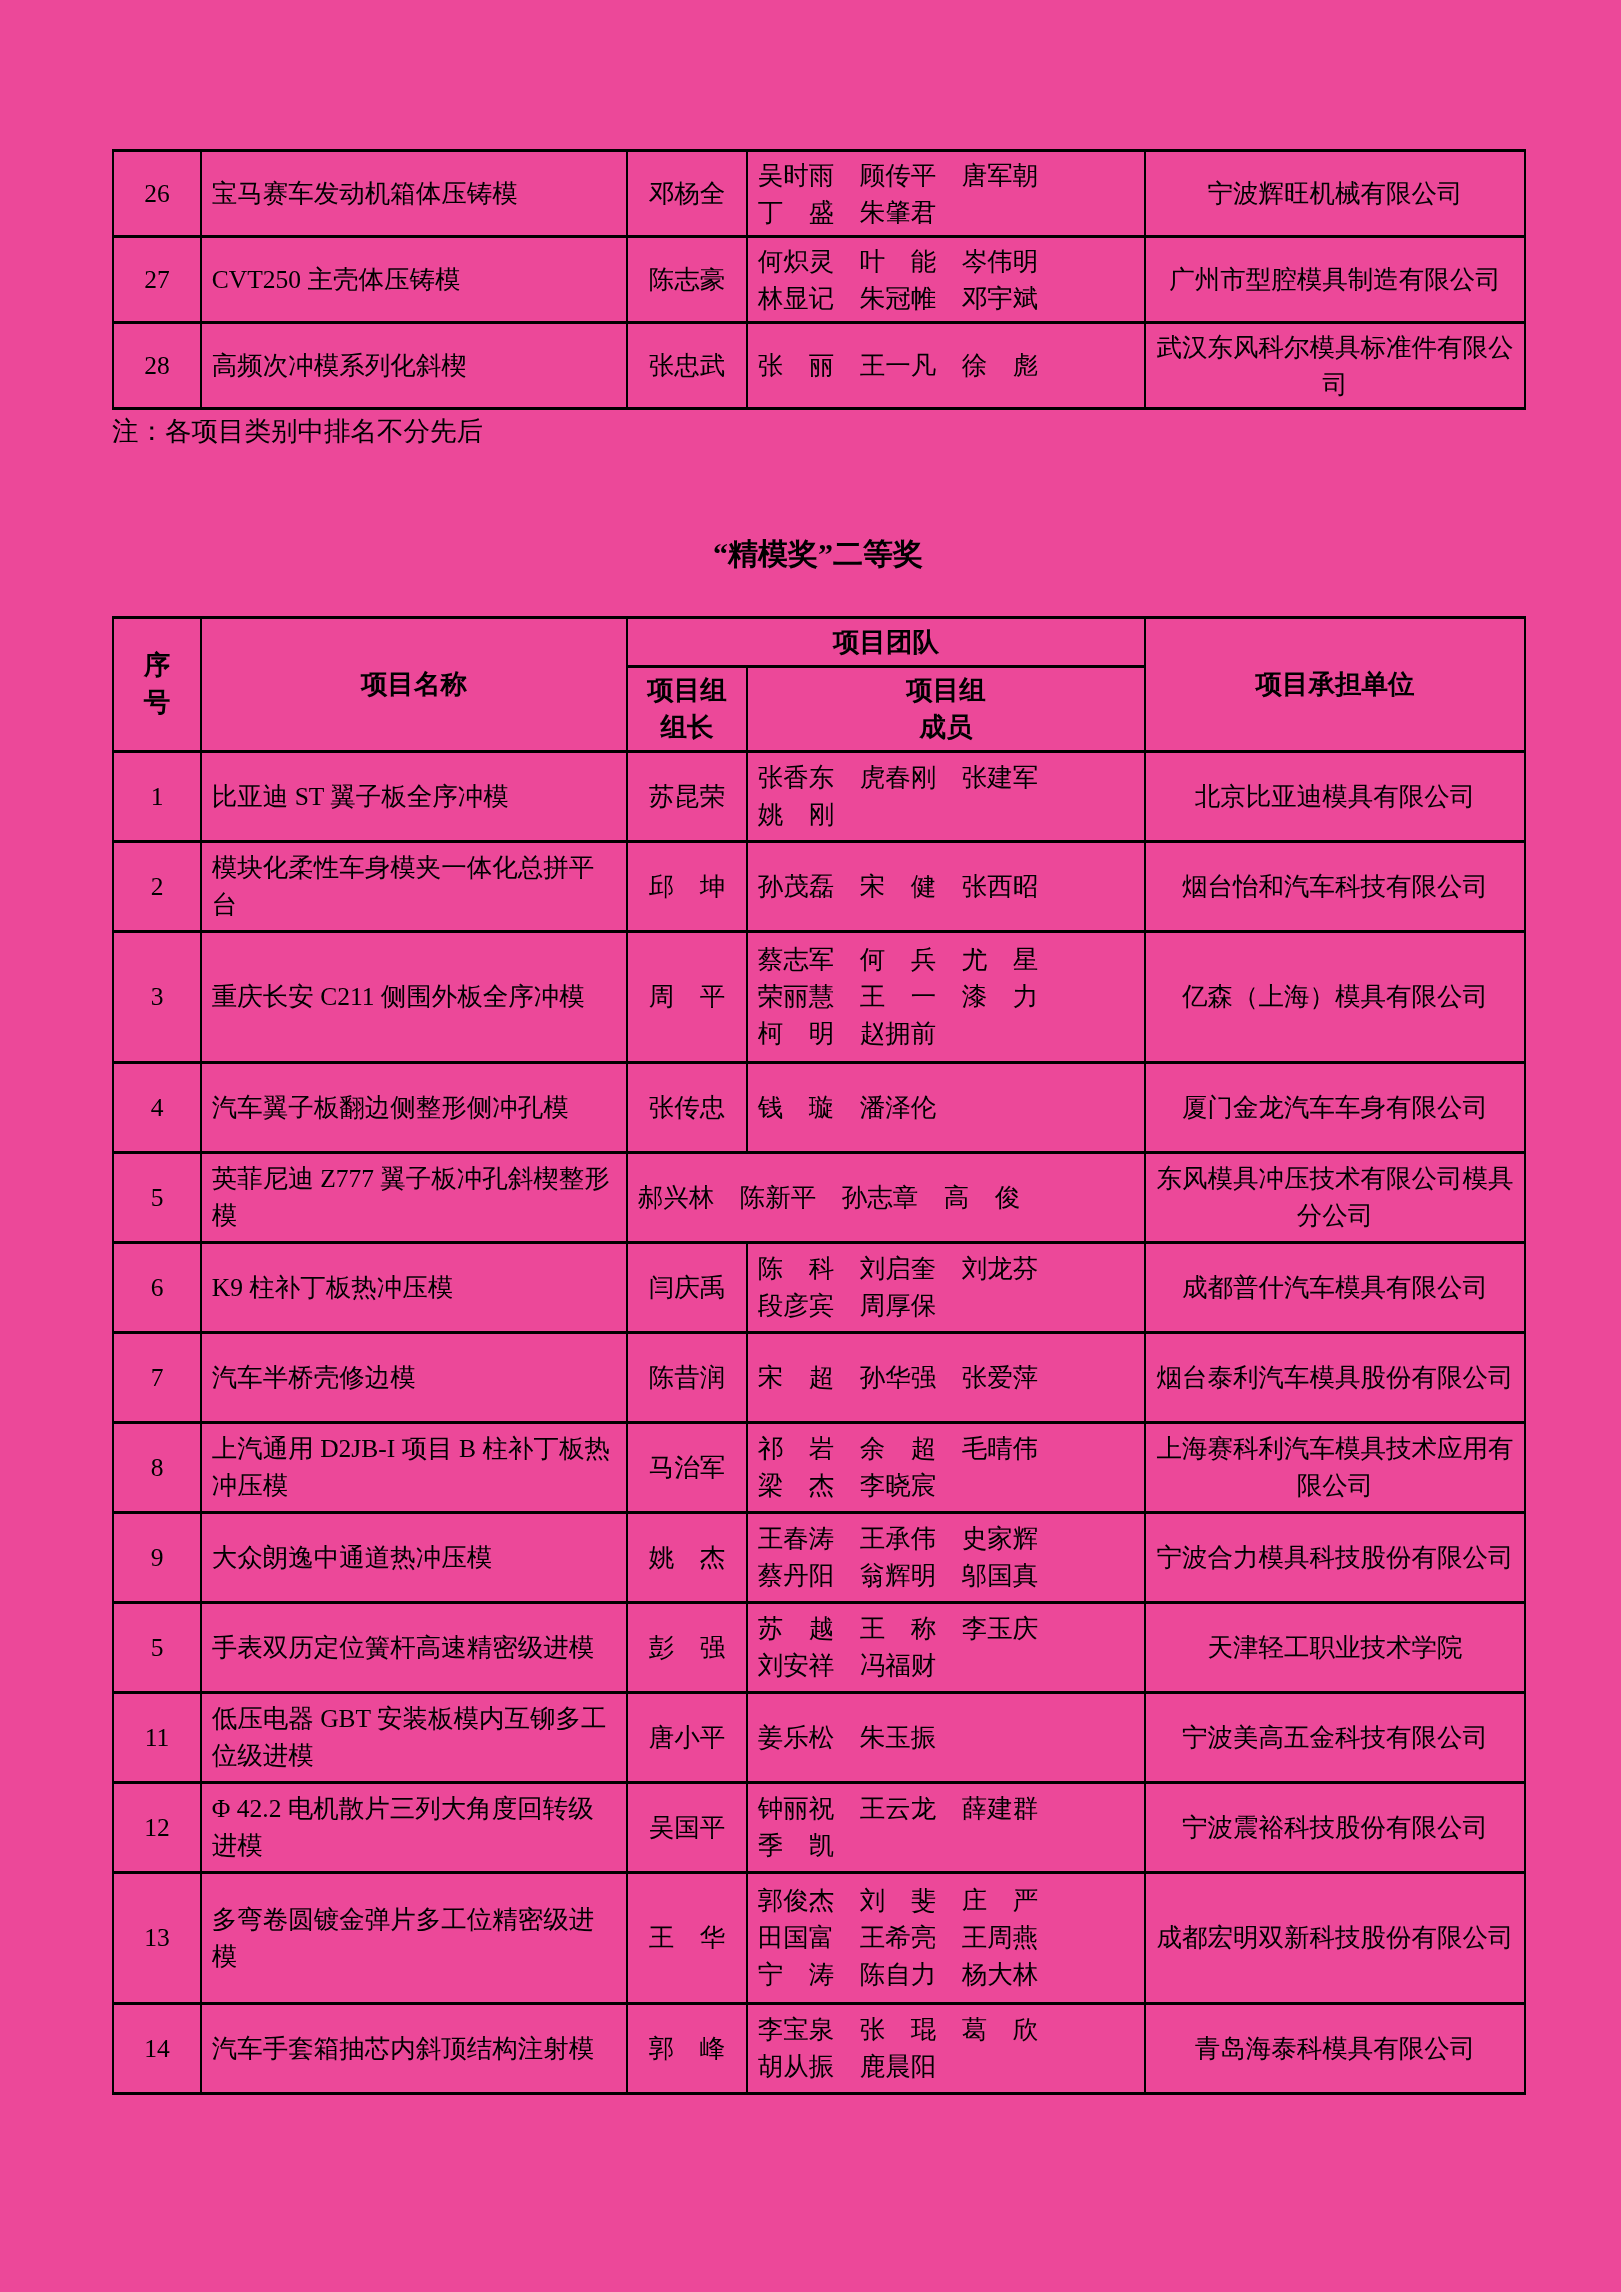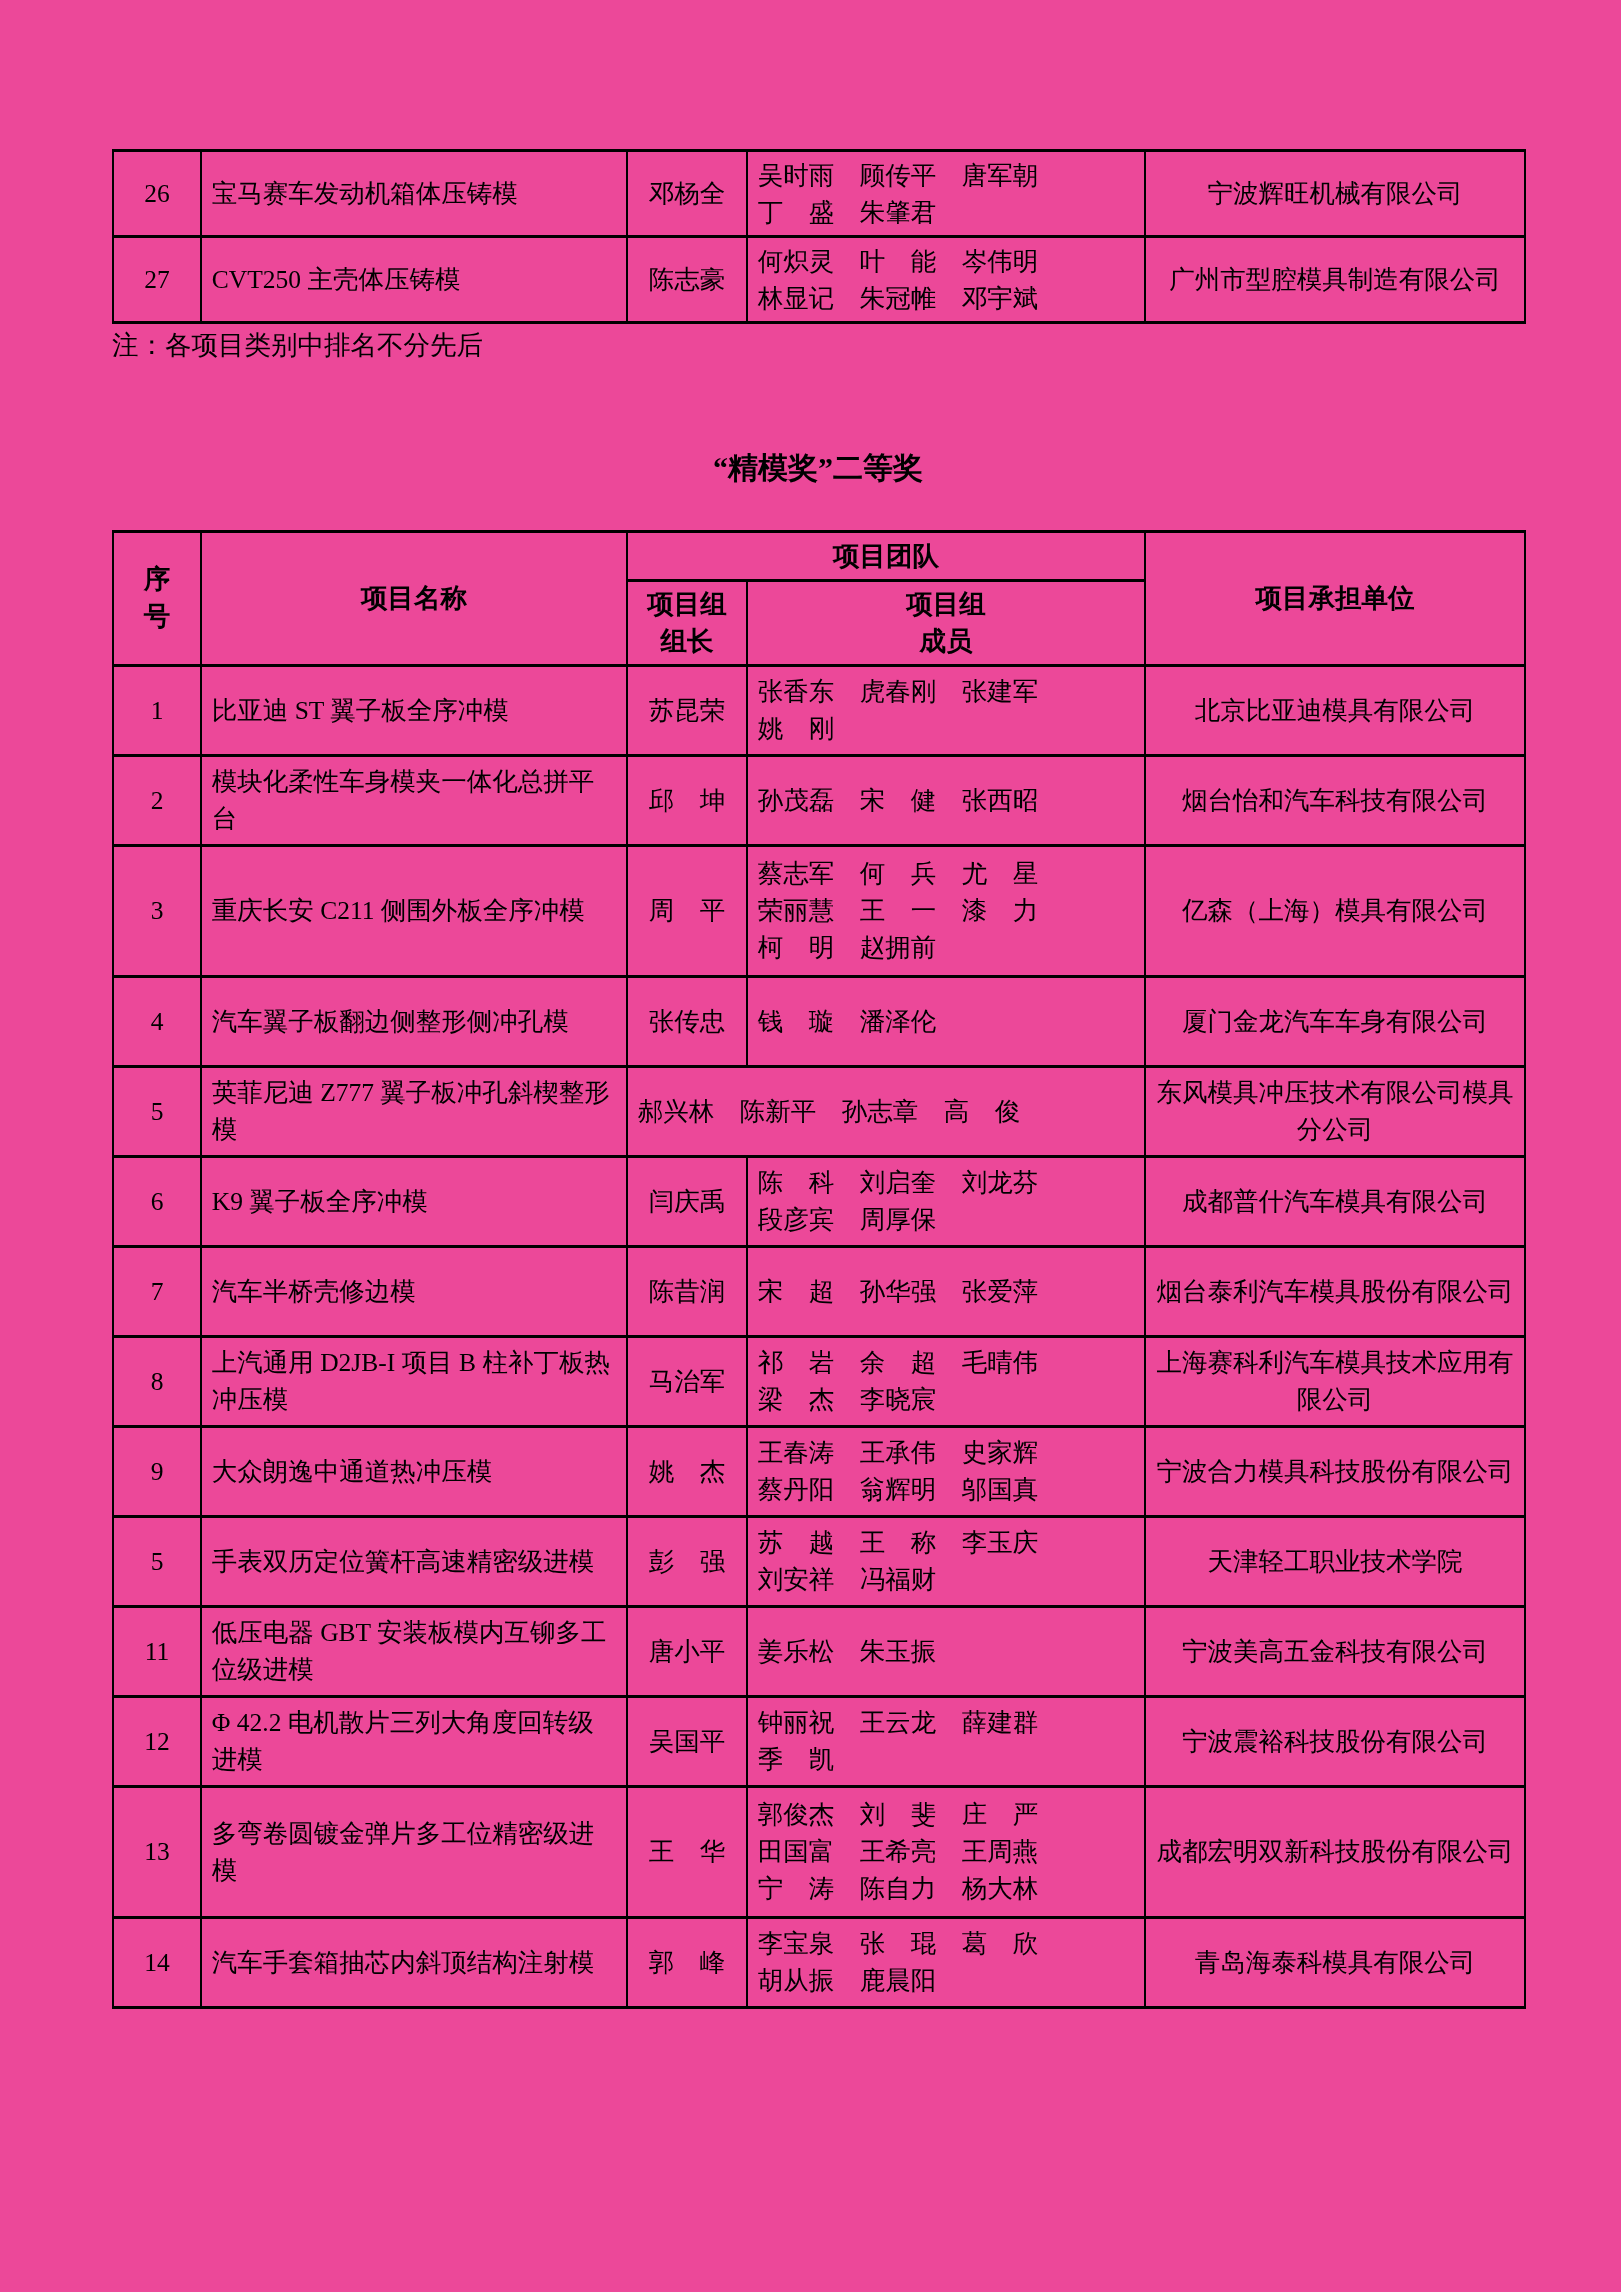--- a/index.html
+++ b/index.html
@@ -83,20 +83,27 @@
 丁　盛　朱肇君</td>
           <td class="c-company">宁波辉旺机械有限公司</td>
         </tr>
         <tr>
           <td class="c-no">27</td>
           <td class="c-name">CVT250 主壳体压铸模</td>
           <td class="c-leader">陈志豪</td>
           <td class="c-members">何炽灵　叶　能　岑伟明
 林显记　朱冠帷　邓宇斌</td>
           <td class="c-company">广州市型腔模具制造有限公司</td>
+        </tr>
+        <tr>
+          <td class="c-no">28</td>
+          <td class="c-name">高频次冲模系列化斜楔</td>
+          <td class="c-leader">张忠武</td>
+          <td class="c-members">张　丽　王一凡　徐　彪</td>
+          <td class="c-company">武汉东风科尔模具标准件有限公司</td>
         </tr>
       </tbody>
     </table>
 
     <p class="note">注：各项目类别中排名不分先后</p>
 
     <h2 class="title">“精模奖”二等奖</h2>
 
     <table class="tbl main-table">
       <colgroup>
@@ -154,21 +161,21 @@
           <td class="c-company">厦门金龙汽车车身有限公司</td>
         </tr>
         <tr>
           <td class="c-no">5</td>
           <td class="c-name">英菲尼迪 Z777 翼子板冲孔斜楔整形模</td>
           <td class="c-members" colspan="2">郝兴林　陈新平　孙志章　高　俊</td>
           <td class="c-company">东风模具冲压技术有限公司模具分公司</td>
         </tr>
         <tr>
           <td class="c-no">6</td>
-          <td class="c-name">K9 翼子板全序冲模</td>
+          <td class="c-name">K9 柱补丁板热冲压模</td>
           <td class="c-leader">闫庆禹</td>
           <td class="c-members">陈　科　刘启奎　刘龙芬
 段彦宾　周厚保</td>
           <td class="c-company">成都普什汽车模具有限公司</td>
         </tr>
         <tr>
           <td class="c-no">7</td>
           <td class="c-name">汽车半桥壳修边模</td>
           <td class="c-leader">陈昔润</td>
           <td class="c-members">宋　超　孙华强　张爱萍</td>

